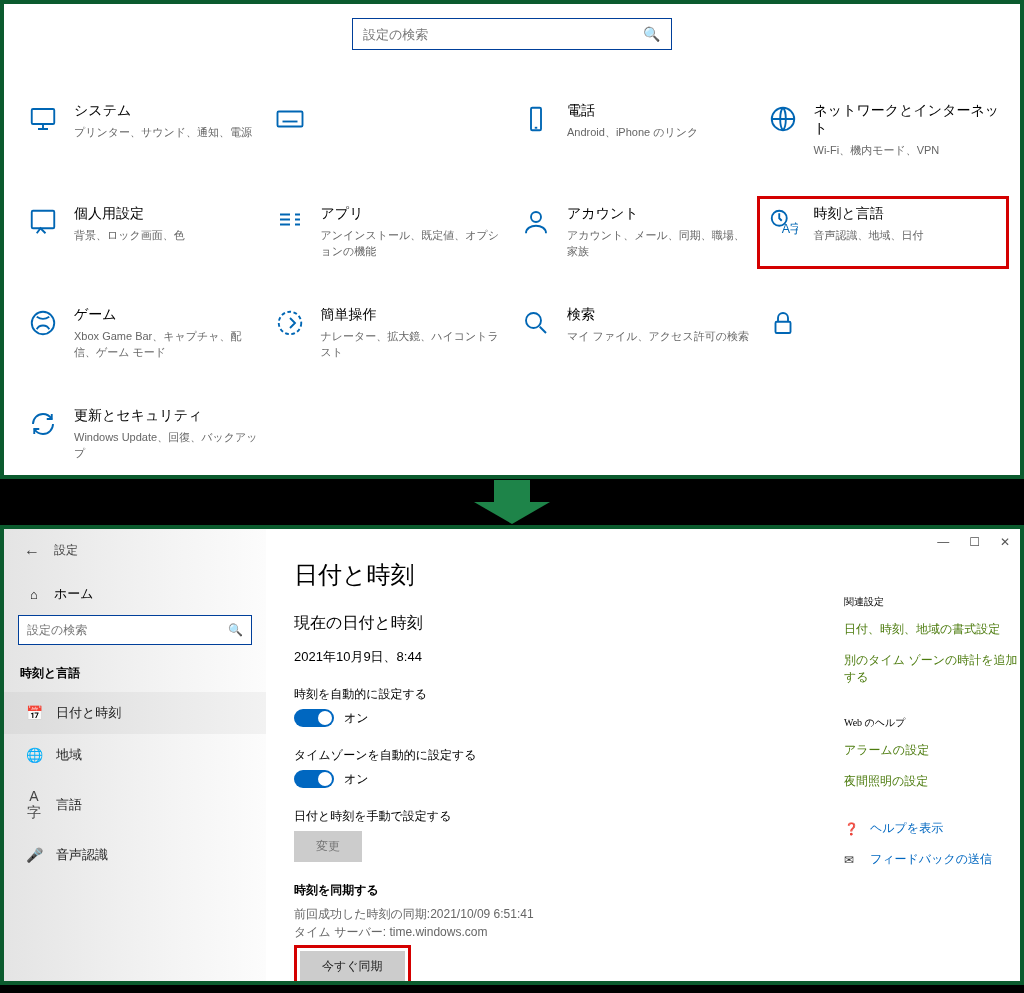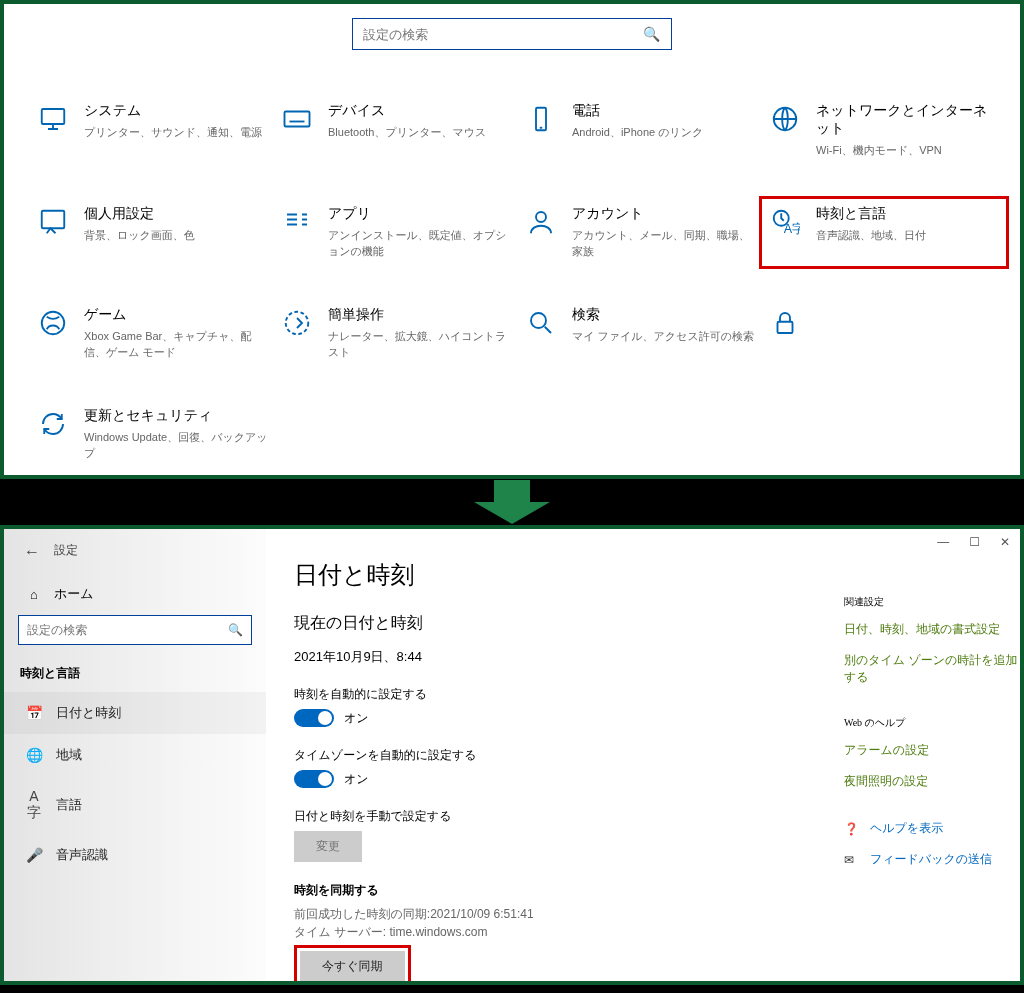--- a/index.html
+++ b/index.html
@@ -32,21 +32,21 @@
   .search-box {
     width: 320px; height: 32px; border: 1px solid #003f9a;
     display: flex; align-items: center; padding: 0 10px; color: #767676;
   }
   .search-box input {
     border:none; outline:none; flex:1; font-size:13px; color:#767676;
   }
   .search-box .mag { color:#003f9a; font-size:14px; }
 
   .grid {
-    padding: 52px 20px 10px 32px;
+    padding: 52px 20px 10px 22px;
     display: grid;
     grid-template-columns: repeat(4, 1fr);
     column-gap: 12px;
     row-gap: 46px;
   }
   .cat {
     display: flex; gap: 14px; align-items:flex-start;
   }
   .cat .icon {
     width: 34px; height: 34px; flex: 0 0 34px;
@@ -142,24 +142,20 @@
           <div class="desc">プリンター、サウンド、通知、電源</div>
         </div>
       </div>
       <div class="cat">
         <div class="icon">
           <svg viewBox="0 0 24 24">
             <rect x="2" y="6" width="20" height="12" rx="1"></rect>
             <path d="M6 10h0M10 10h0M14 10h0M18 10h0M6 14h12"></path>
           </svg>
         </div>
-        <div class="txt">
-          <div class="title">デバイス</div>
-          <div class="desc">Bluetooth、プリンター、マウス</div>
-        </div>
       </div>
       <div class="cat">
         <div class="icon">
           <svg viewBox="0 0 24 24">
             <rect x="8" y="3" width="8" height="18" rx="1"></rect>
             <path d="M11 19h2"></path>
           </svg>
         </div>
         <div class="txt">
           <div class="title">電話</div>

